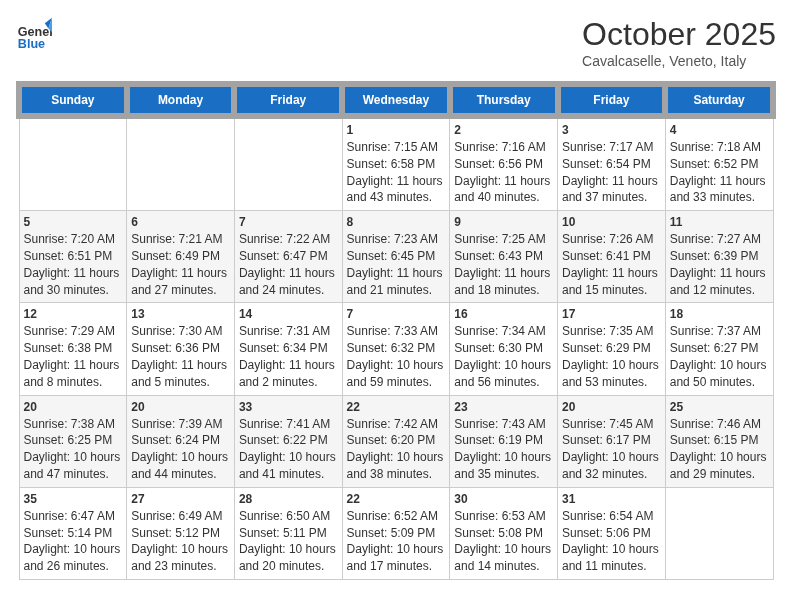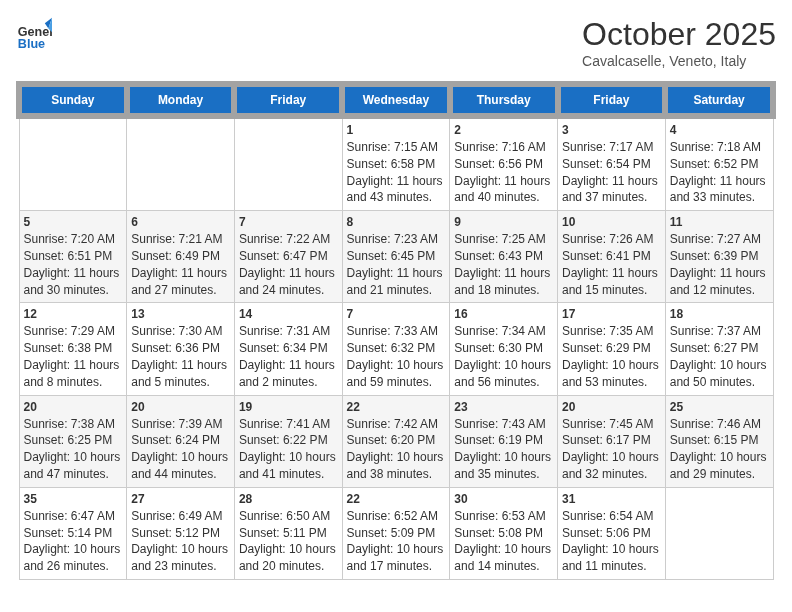--- a/index.html
+++ b/index.html
@@ -194,21 +194,21 @@
       <tr>
         <td>
           <div class="day-num">20</div>
           <div class="day-info">Sunrise: 7:38 AM<br>Sunset: 6:25 PM<br>Daylight: 10 hours and 47 minutes.</div>
         </td>
         <td>
           <div class="day-num">20</div>
           <div class="day-info">Sunrise: 7:39 AM<br>Sunset: 6:24 PM<br>Daylight: 10 hours and 44 minutes.</div>
         </td>
         <td>
-          <div class="day-num">19</div>
+          <div class="day-num">33</div>
           <div class="day-info">Sunrise: 7:41 AM<br>Sunset: 6:22 PM<br>Daylight: 10 hours and 41 minutes.</div>
         </td>
         <td>
           <div class="day-num">22</div>
           <div class="day-info">Sunrise: 7:42 AM<br>Sunset: 6:20 PM<br>Daylight: 10 hours and 38 minutes.</div>
         </td>
         <td>
           <div class="day-num">23</div>
           <div class="day-info">Sunrise: 7:43 AM<br>Sunset: 6:19 PM<br>Daylight: 10 hours and 35 minutes.</div>
         </td>

